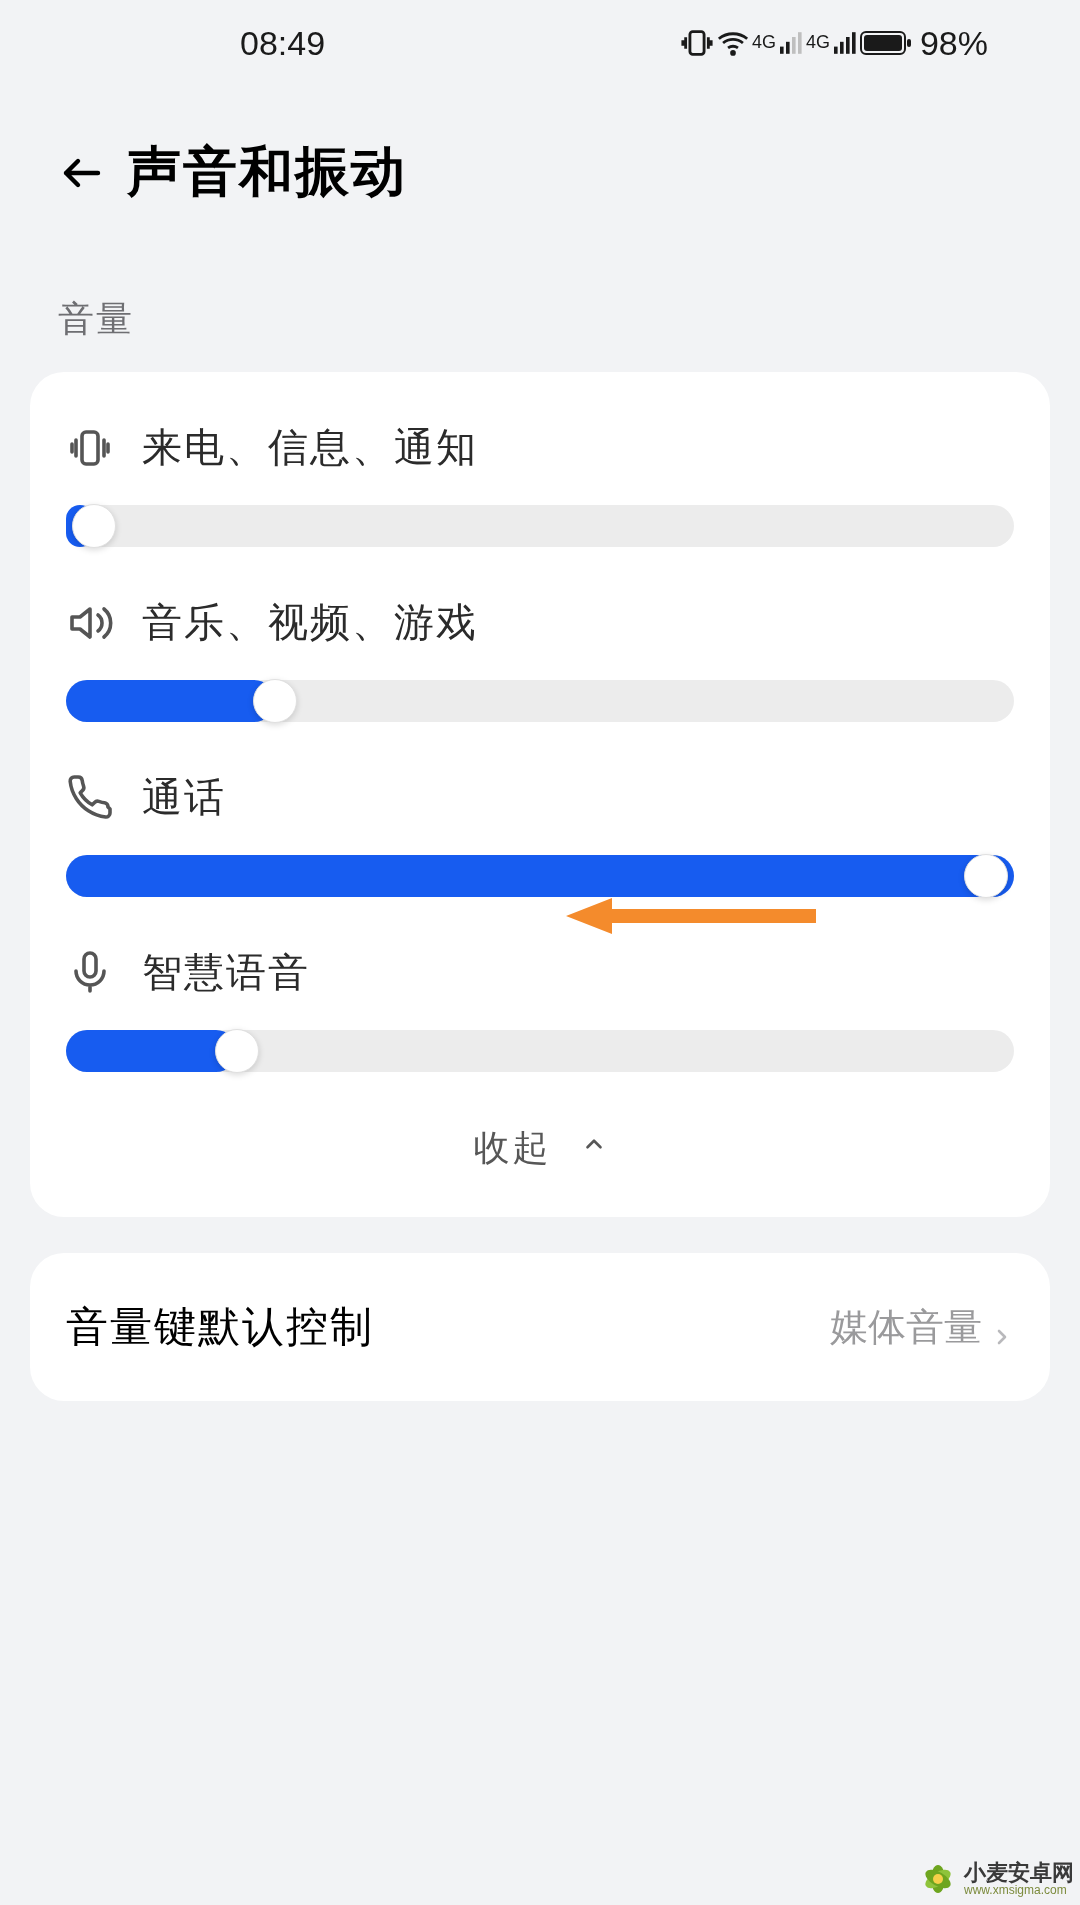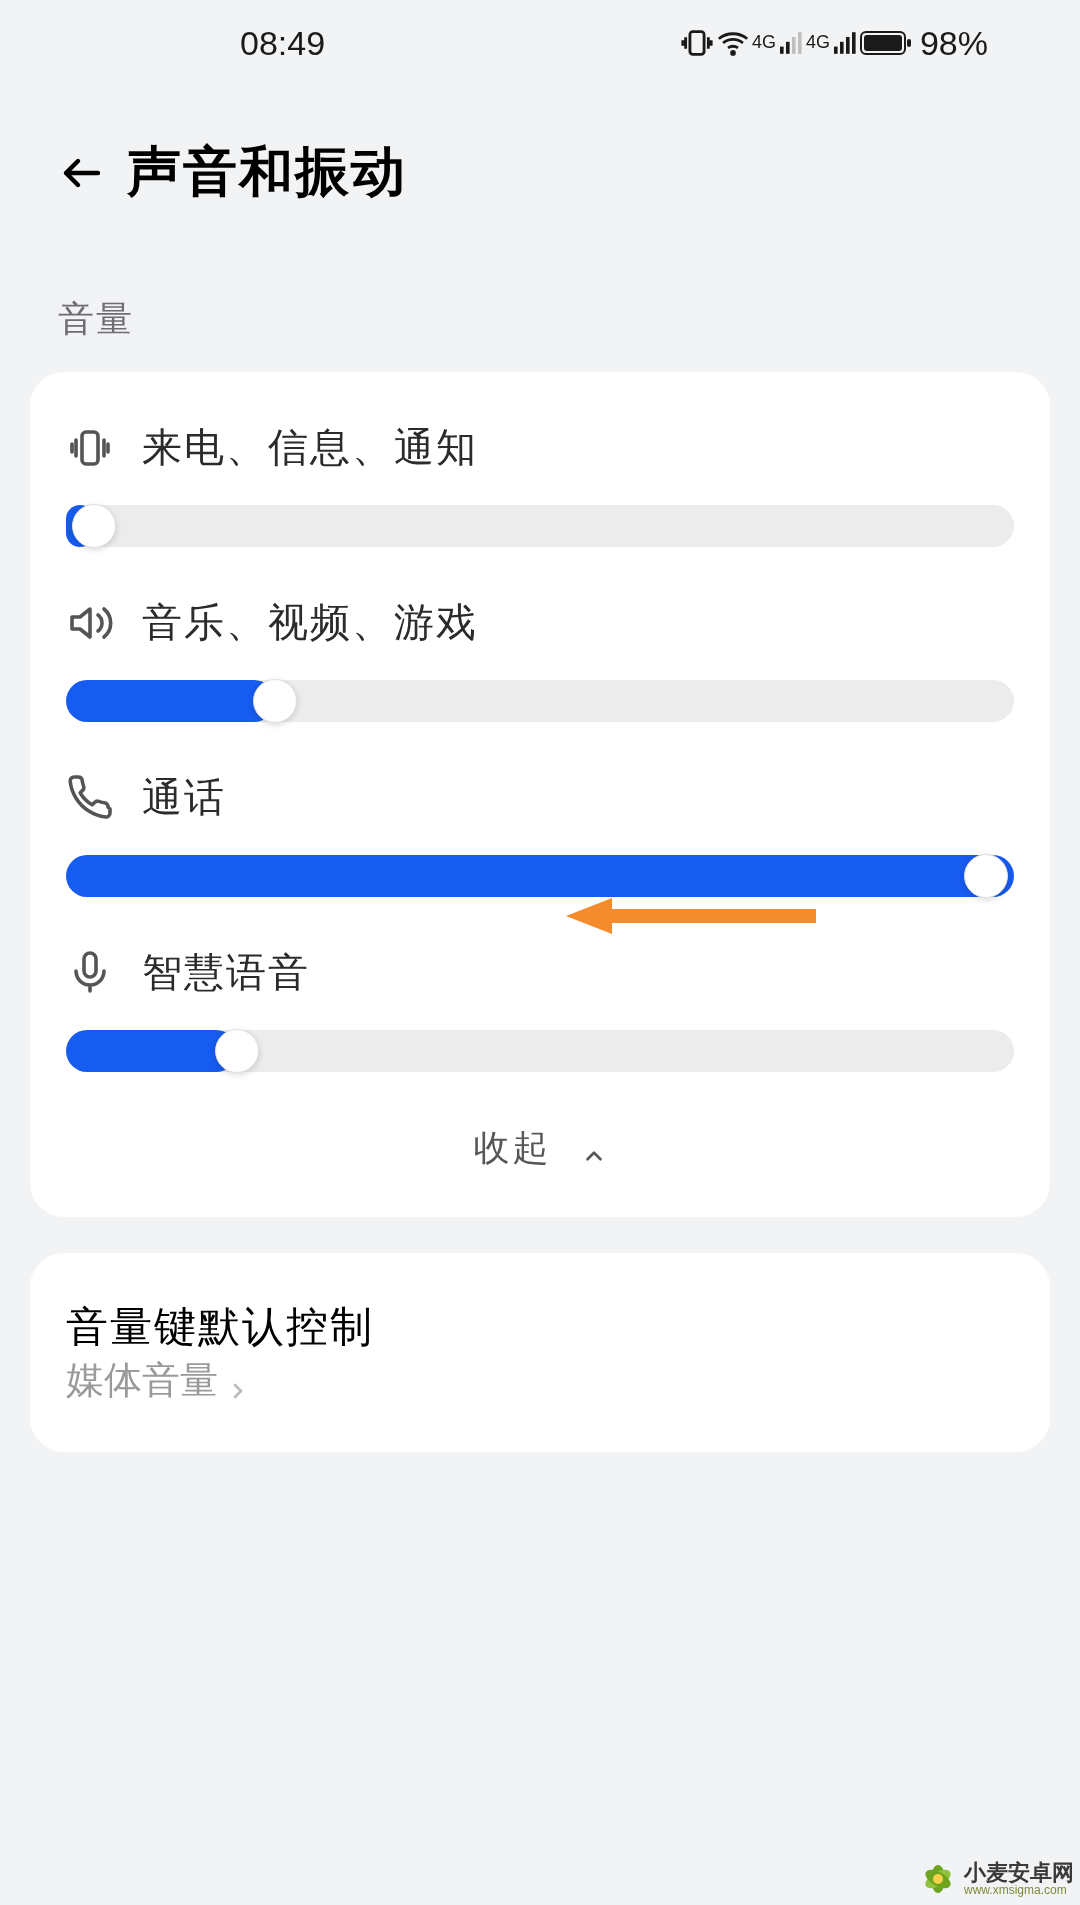--- a/index.html
+++ b/index.html
@@ -117,33 +117,33 @@
       transform: translate(-50%, -50%);
     }
     
     .collapse {
       text-align: center;
       padding: 28px 0 24px 0;
       font-size: 36px;
       color: #575757;
       letter-spacing: 3px;
       display:flex;
-      align-items:center;
+      align-items:flex-start;
       justify-content:center;
       gap:29px;
     }
     .chevron-up {
       width:26px;height:26px;color:#575757;
     }
     
     .setting-row {
       display: flex;
+      align-items: center;
       justify-content: space-between;
       padding: 46px 36px;
-      flex-direction: column;
     }
     .setting-label {
       font-size: 42px;
       color: #000;
       letter-spacing: 2px;
       font-weight:500;
     }
     .setting-value {
       font-size: 38px;
       color: #9a9a9c;

